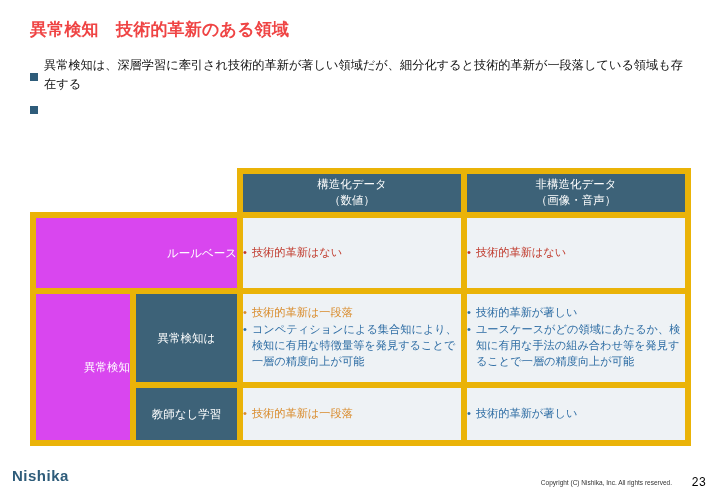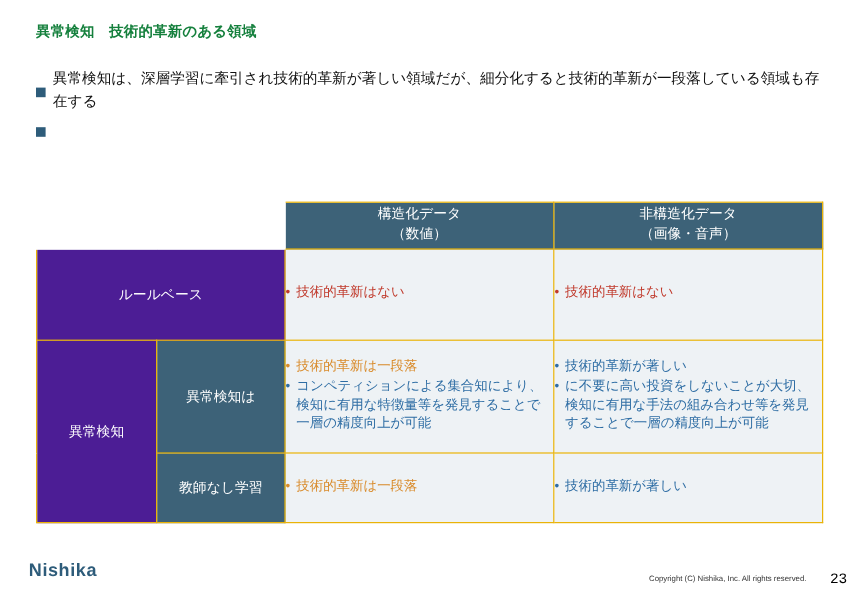--- a/index.html
+++ b/index.html
@@ -21,24 +21,24 @@
     width: 720px;
     height: 498px;
     box-sizing: border-box;
   }
 
   
   .title {
     position: absolute;
     left: 30px;
     top: 18px;
-    font-size: 12px;
+    font-size: 17px;
     font-weight: bold;
     letter-spacing: 0.2px;
-    color: #15803d;
+    color: #ef4444;
     white-space: nowrap;
   }
 
   
   .bullets {
     position: absolute;
     left: 30px;
     top: 56px;
     width: 665px;
   }
@@ -70,43 +70,43 @@
     left: 30px;
     top: 168px;
     width: 655px;
   }
   table.matrix {
     border-collapse: collapse;
     width: 655px;
     table-layout: fixed;
   }
   table.matrix td, table.matrix th {
-    border: 1px solid #eab308;
+    border: 6px solid #eab308;
     vertical-align: middle;
     padding: 0;
   }
   .hdr {
     background: #3d6278;
     color: #ffffff;
     font-size: 11.5px;
     text-align: center;
     font-weight: normal;
     line-height: 1.35;
     height: 38px;
   }
   .hdr-blank {
     background: #ffffff;
     border: 1px solid #ffffff !important;
   }
   .rowlbl {
-    background: #4c1d95;
+    background: #d946ef;
     color: #ffffff;
     font-size: 11.5px;
     padding-left: 10px;
-    text-align: center;
+    text-align: right;
   }
   .sublbl {
     background: #3d6278;
     color: #ffffff;
     font-size: 11.5px;
     text-align: center;
   }
   .cell {
     background: #eef2f5;
     padding: 9px 8px 9px 10px;
@@ -134,21 +134,20 @@
 
   
   .footer-logo {
     position: absolute;
     left: 12px;
     bottom: 14px;
     font-size: 15px;
     font-weight: bold;
     color: #2e5c7a;
     letter-spacing: 0.5px;
-    margin-left: 12px;
   }
   .copyright {
     position: absolute;
     right: 48px;
     bottom: 12px;
     font-size: 6.5px;
     color: #333333;
   }
   .pagenum {
     position: absolute;
@@ -226,21 +225,21 @@
               <span class="item-text">コンペティションによる集合知により、検知に有用な特徴量等を発見することで一層の精度向上が可能</span>
             </div>
           </td>
           <td class="cell">
             <div class="item" style="color:#2e6da4">
               <span class="dot">•</span>
               <span class="item-text">技術的革新が著しい</span>
             </div>
             <div class="item" style="color:#2e6da4">
               <span class="dot">•</span>
-              <span class="item-text">に不要に高い投資をしないことが大切、検知に有用な手法の組み合わせ等を発見することで一層の精度向上が可能</span>
+              <span class="item-text">ユースケースがどの領域にあたるか、検知に有用な手法の組み合わせ等を発見することで一層の精度向上が可能</span>
             </div>
           </td>
         </tr>
 
         <tr style="height:58px">
           <td class="sublbl">教師なし学習</td>
           <td class="cell orange">
             <div class="item">
               <span class="dot">•</span>
               <span class="item-text">技術的革新は一段落</span>

